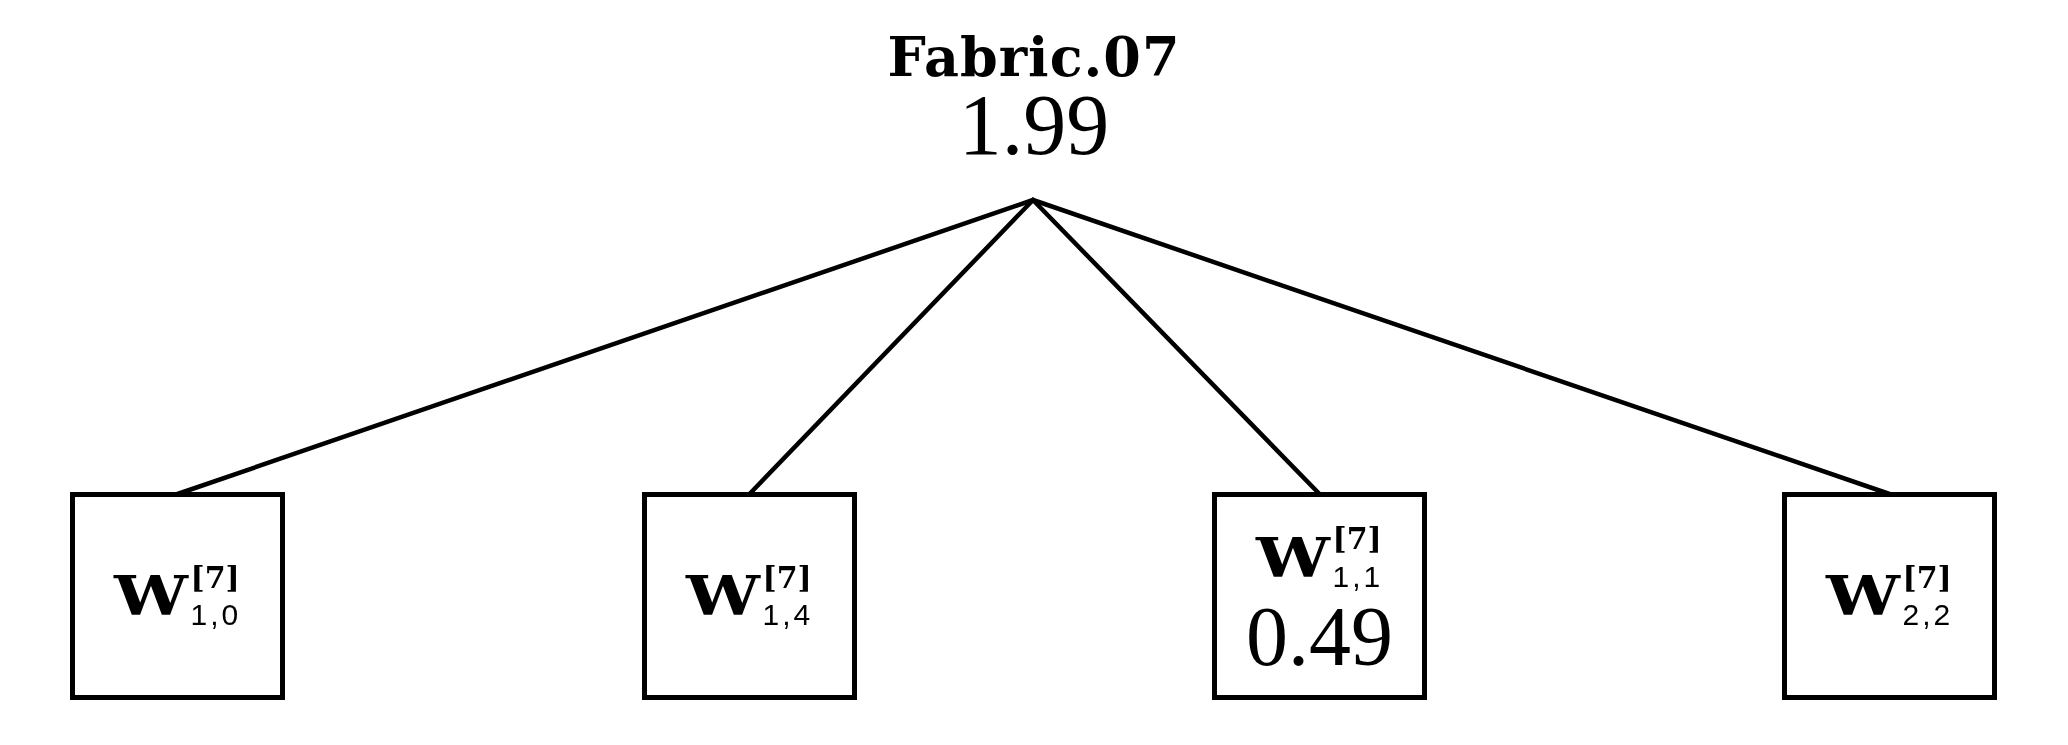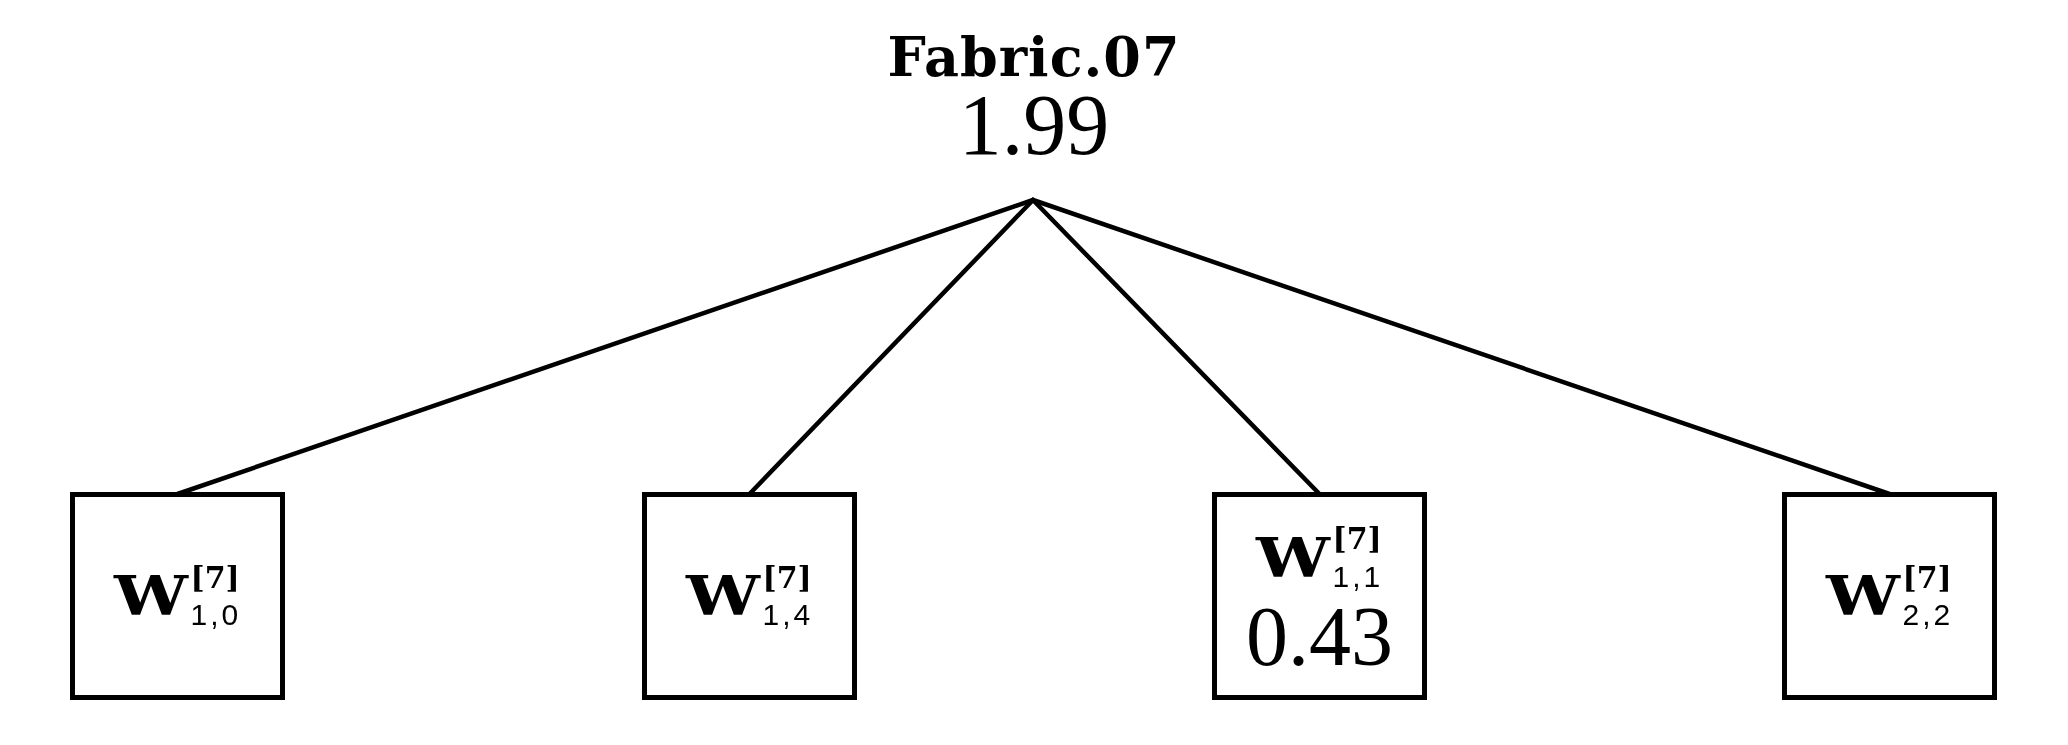--- a/index.html
+++ b/index.html
@@ -137,21 +137,21 @@
   </div>
 
   <div class="leaf leaf-2">
     <div class="wlabel">
       <span class="wsym">W</span>
       <span class="scripts">
         <span class="sup">[7]</span>
         <span class="sub">1,1</span>
       </span>
     </div>
-    <div class="leaf-value">0.43</div>
+    <div class="leaf-value">0.49</div>
   </div>
 
   <div class="leaf leaf-3">
     <div class="wlabel">
       <span class="wsym">W</span>
       <span class="scripts">
         <span class="sup">[7]</span>
         <span class="sub">2,2</span>
       </span>
     </div>

